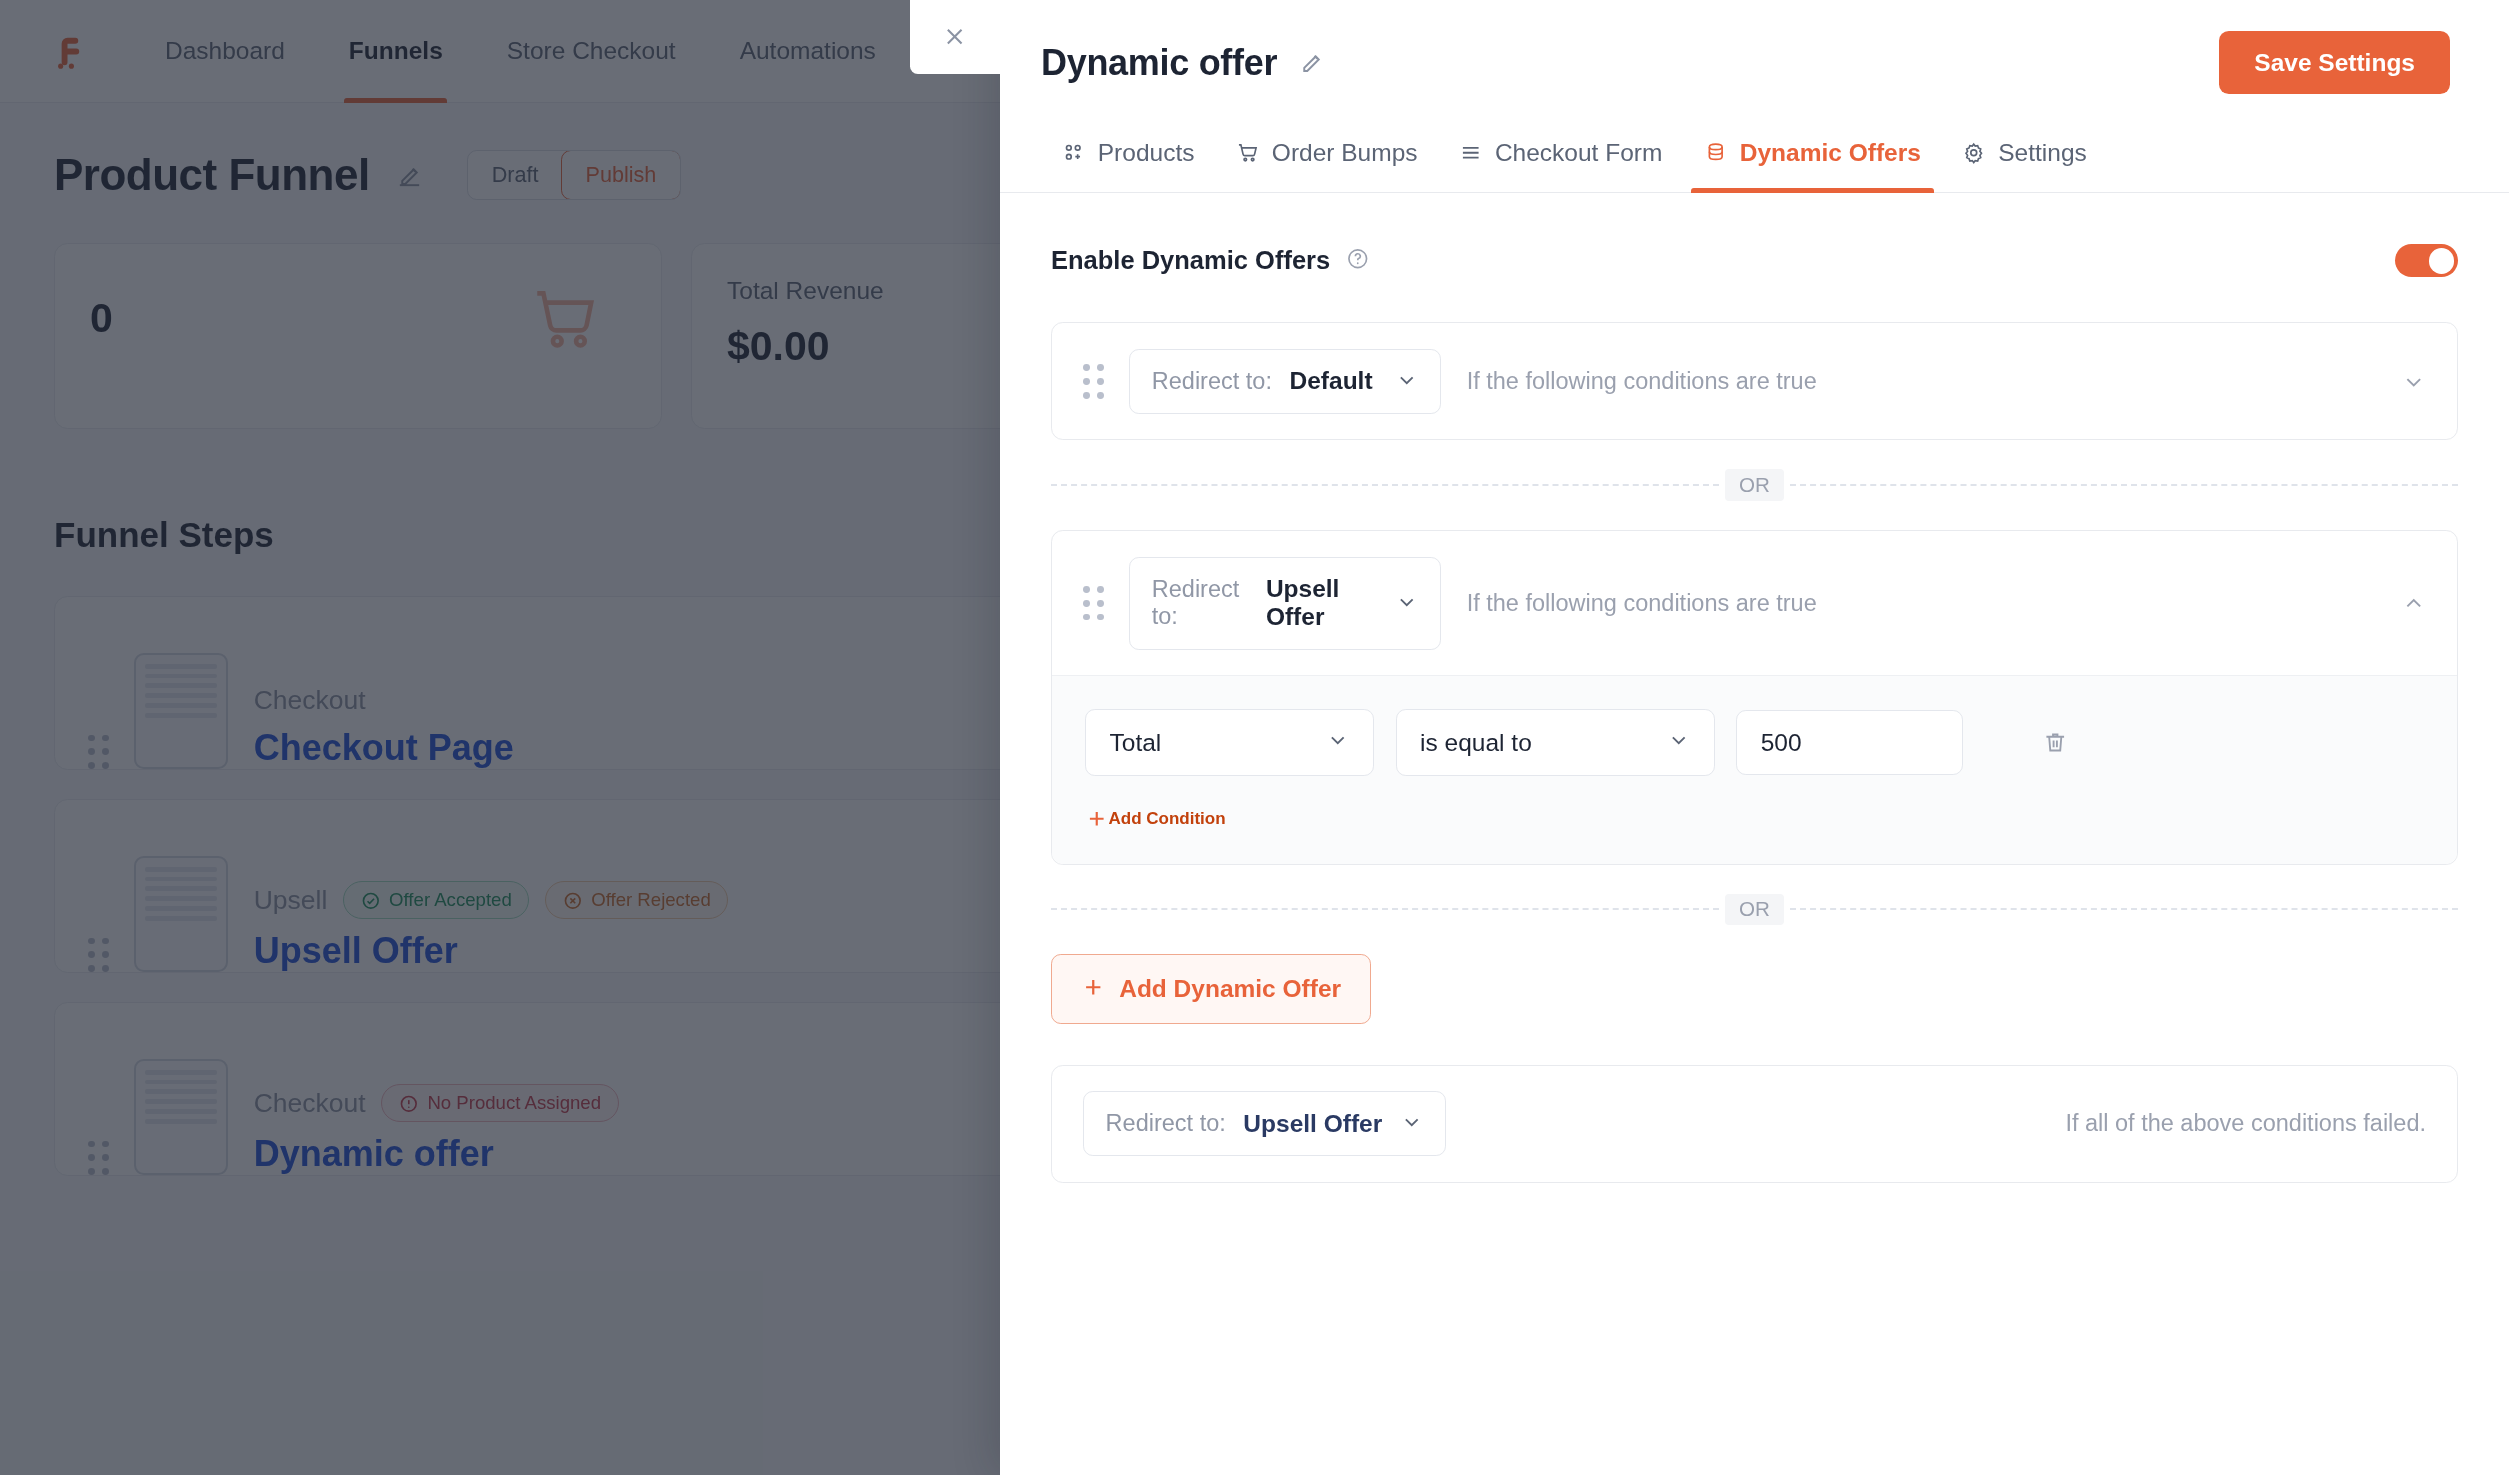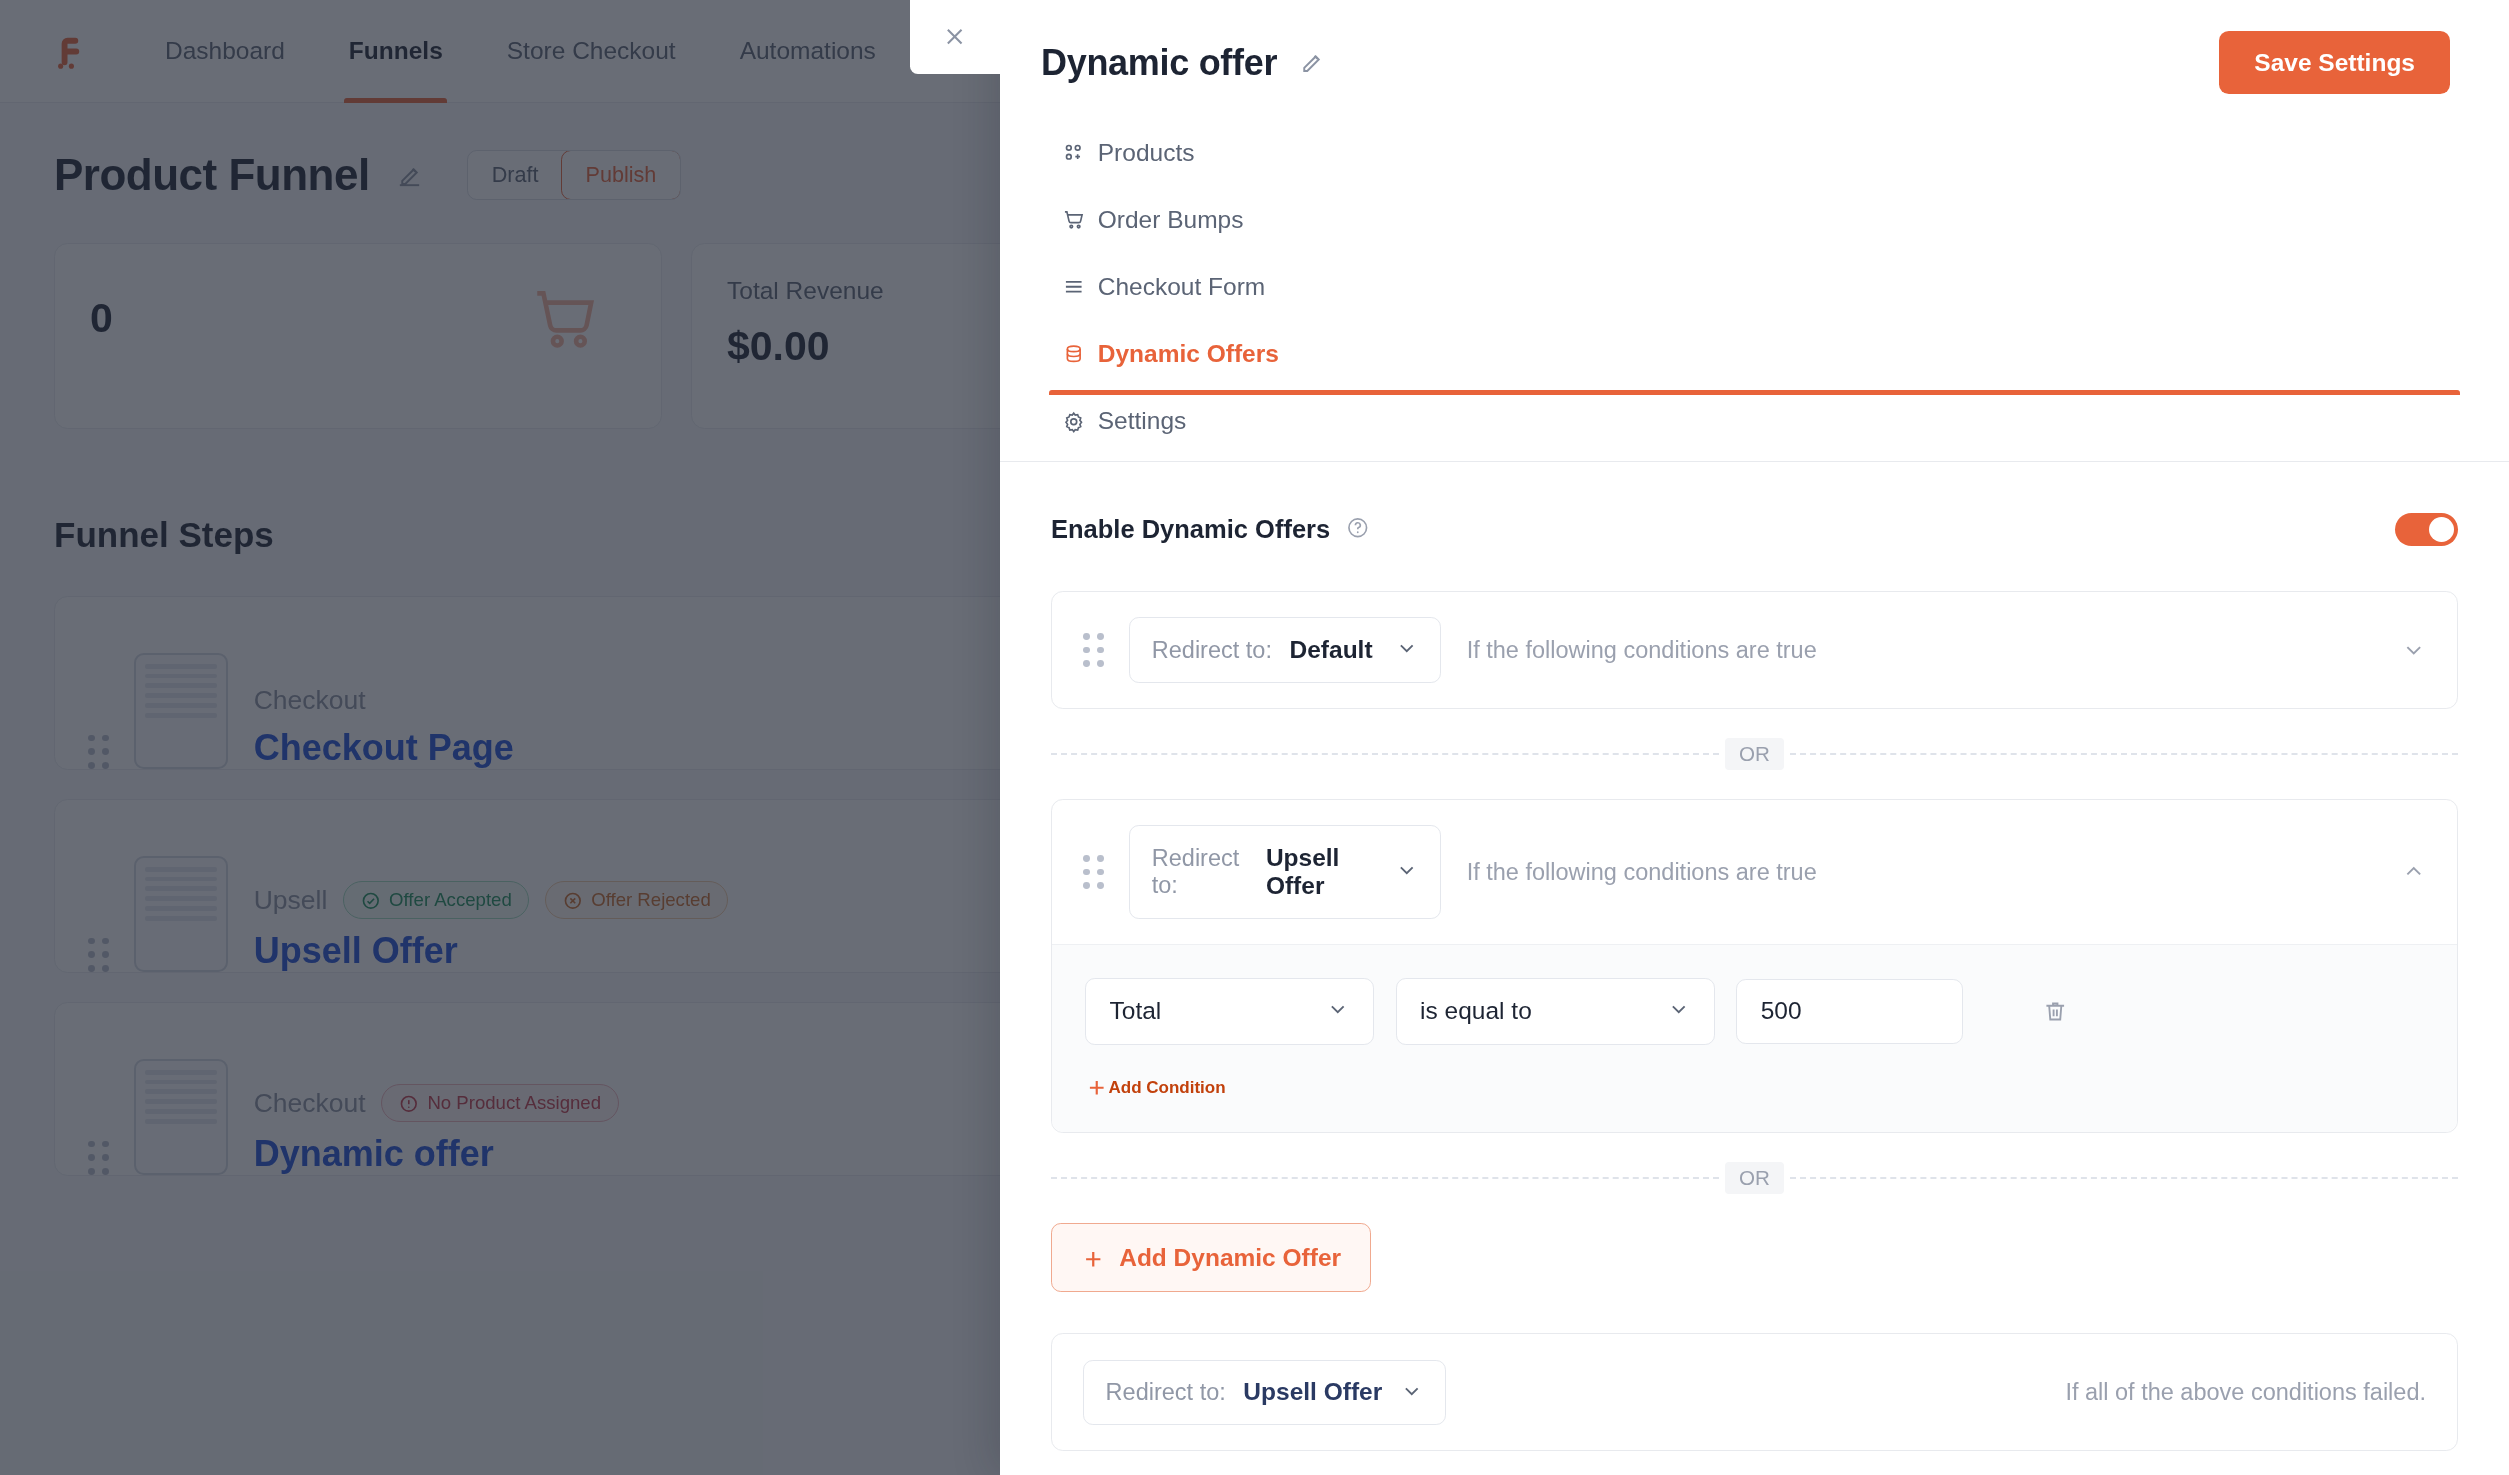--- a/index.html
+++ b/index.html
@@ -85,21 +85,21 @@
   .panel-head {
     display: flex; align-items: center; padding: 0 59px 0 41px; height: 125px; gap: 19.6px;
   }
   .panel-title { font-size: 36px; font-weight: 700; color: #1d2433; letter-spacing: -0.3px; }
   .save-btn {
     margin-left: auto; background: #e8633a; color: #ffffff; font-size: 24.5px; font-weight: 700;
     border: none; border-radius: 9.8px; padding: 17.6px 35px; cursor: pointer;
     font-family: "Liberation Sans", sans-serif;
   }
 
-  .tabs { display: flex; align-items: stretch; padding: 0 41px; border-bottom: 1px solid #e8eaee; flex-direction: column; }
+  .tabs { display: flex; align-items: stretch; padding: 0 41px; border-bottom: 1px solid #e8eaee; }
   .tab {
     display: flex; align-items: center; gap: 12.7px; padding: 13.7px 20.6px 25.5px 20.6px;
     font-size: 24.5px; color: #5b6475; position: relative; white-space: nowrap; cursor: pointer;
   }
   .tab.active { color: #e8633a; font-weight: 700; }
   .tab.active::after {
     content: ""; position: absolute; left: 7.8px; right: 7.8px; bottom: -1px; height: 4.9px;
     background: #e8633a; border-radius: 2.9px 2.9px 0 0;
   }
 
@@ -141,21 +141,21 @@
   .add-cond {
     display: inline-flex; align-items: center; gap: 0; color: #c2410c; font-size: 17px;
     font-weight: 600; margin-top: 31px; cursor: pointer;
   }
 
   .or-sep { display: flex; align-items: center; margin: 29px 0; }
   .or-sep .line { flex: 1; border-top: 2px dashed #dfe3ea; }
   .or-sep .or-lbl { font-size: 20.6px; color: #9aa0ae; padding: 3.9px 13.7px; background: #f4f5f7; border-radius: 3.9px; margin: 0 5.9px; }
 
   .add-offer-btn {
-    display: inline-flex; align-items: flex-end; gap: 13.7px; color: #e8633a; font-size: 24.5px;
+    display: inline-flex; align-items: flex-start; gap: 13.7px; color: #e8633a; font-size: 24.5px;
     font-weight: 700; border: 1px solid #f0a98f; background: #fff7f4; border-radius: 9.8px;
     padding: 19.6px 29px; cursor: pointer; font-family: "Liberation Sans", sans-serif;
   }
 
   .fallback-card {
     border: 1px solid #e8eaee; border-radius: 11.8px; padding: 25.5px 31px;
     display: flex; align-items: center; margin-top: 41px;
   }
   .fallback-sel {
     display: flex; align-items: center; gap: 17.6px; border: 1px solid #e4e7ed;

